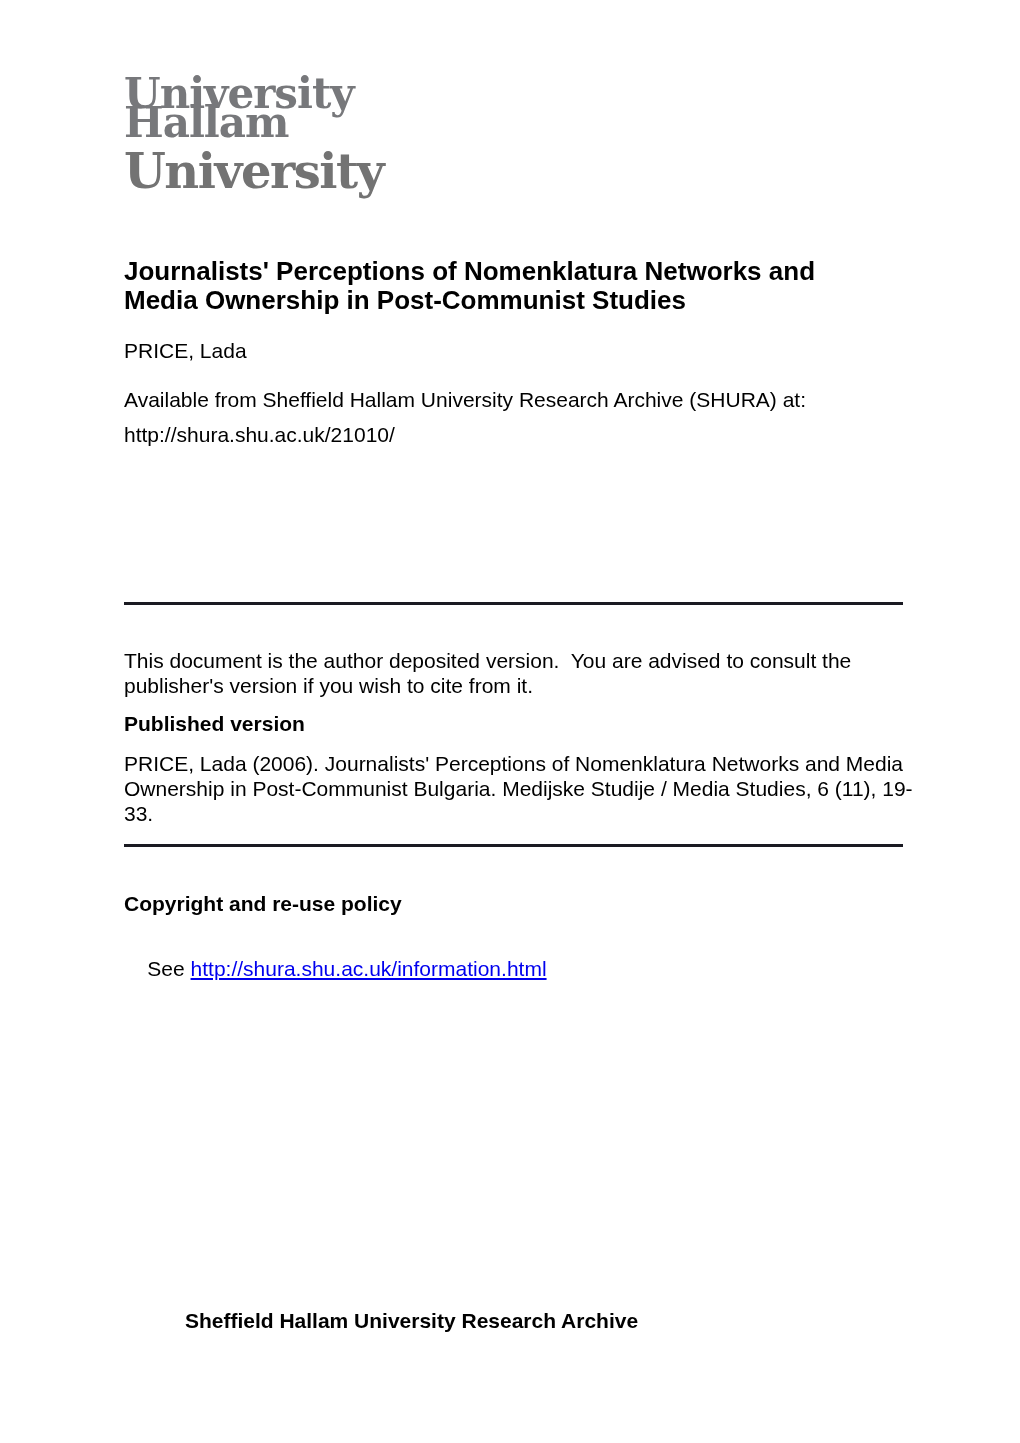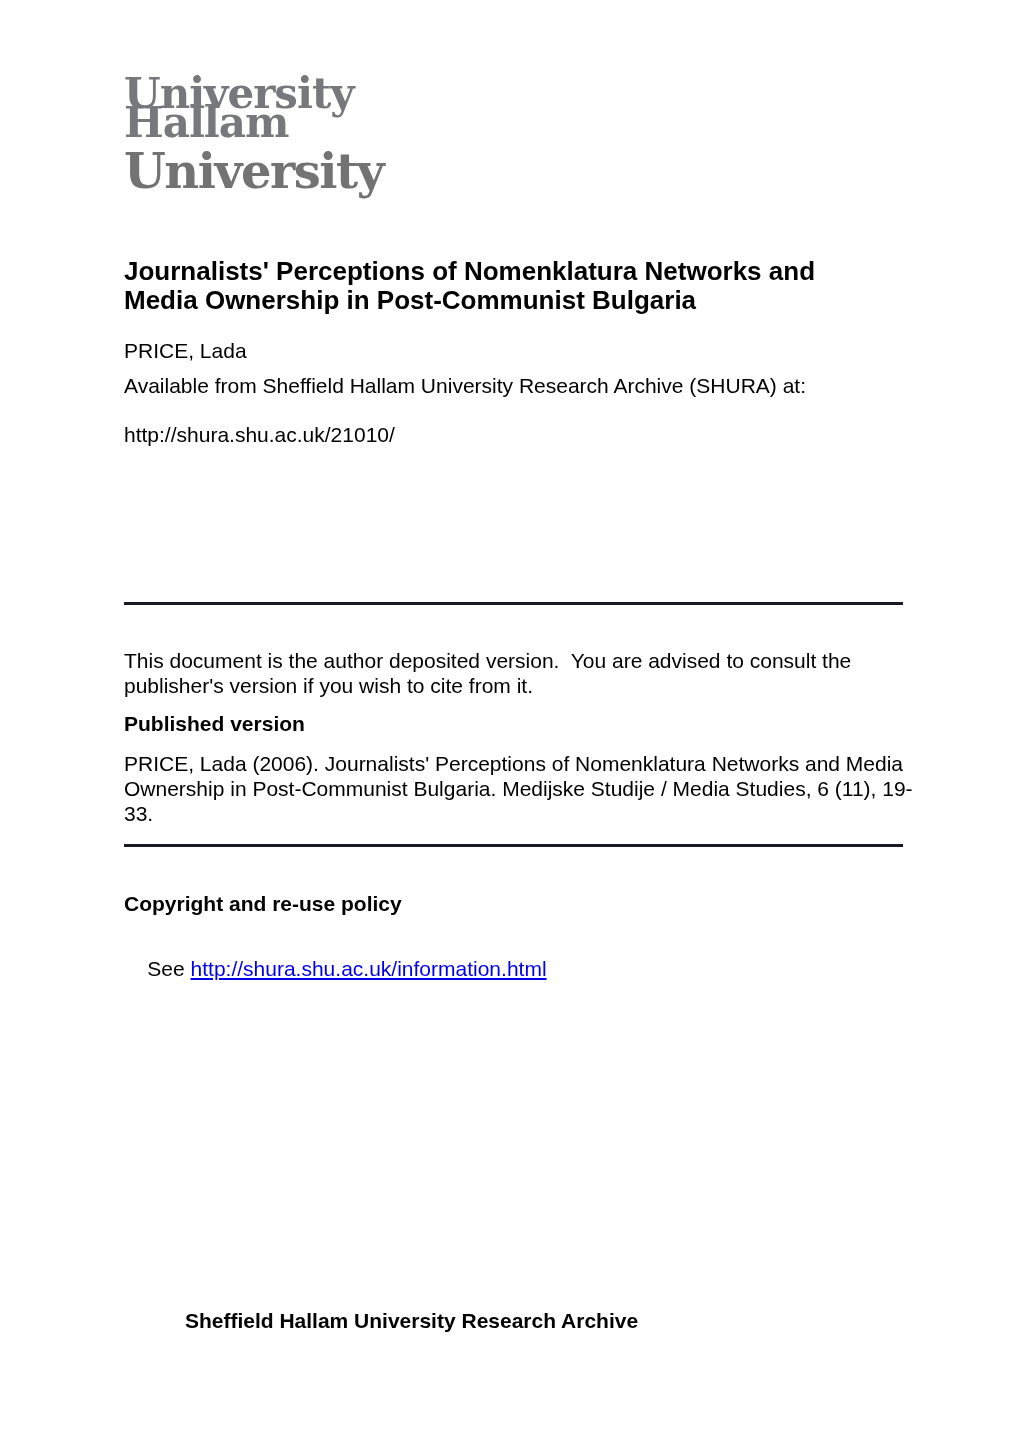--- a/index.html
+++ b/index.html
@@ -70,25 +70,25 @@
 
 <div>
 
   <div>
     <div class="logo-line logo-gray" style="top:73px">University</div>
     <div class="logo-line logo-gray" style="top:102px">Hallam</div>
     <div class="logo-line logo-black" style="top:147px">University</div>
   </div>
 
   <div class="abs title">Journalists' Perceptions of Nomenklatura Networks and
-Media Ownership in Post-Communist Bulgaria</div>
+Media Ownership in Post-Communist Studies</div>
 
   <div class="abs body-text" style="top:338px">PRICE, Lada</div>
 
-  <div class="abs body-text" style="top:373px">Available from Sheffield Hallam University Research Archive (SHURA) at:</div>
+  <div class="abs body-text" style="top:387px">Available from Sheffield Hallam University Research Archive (SHURA) at:</div>
 
   <div class="abs body-text" style="top:422px">http://shura.shu.ac.uk/21010/</div>
 
   <div class="rule" style="top:602px"></div>
 
   <div class="abs body-text" style="top:648px">This document is the author deposited version.  You are advised to consult the
 publisher's version if you wish to cite from it.</div>
 
   <div class="abs body-text bold" style="top:711px">Published version</div>
 

